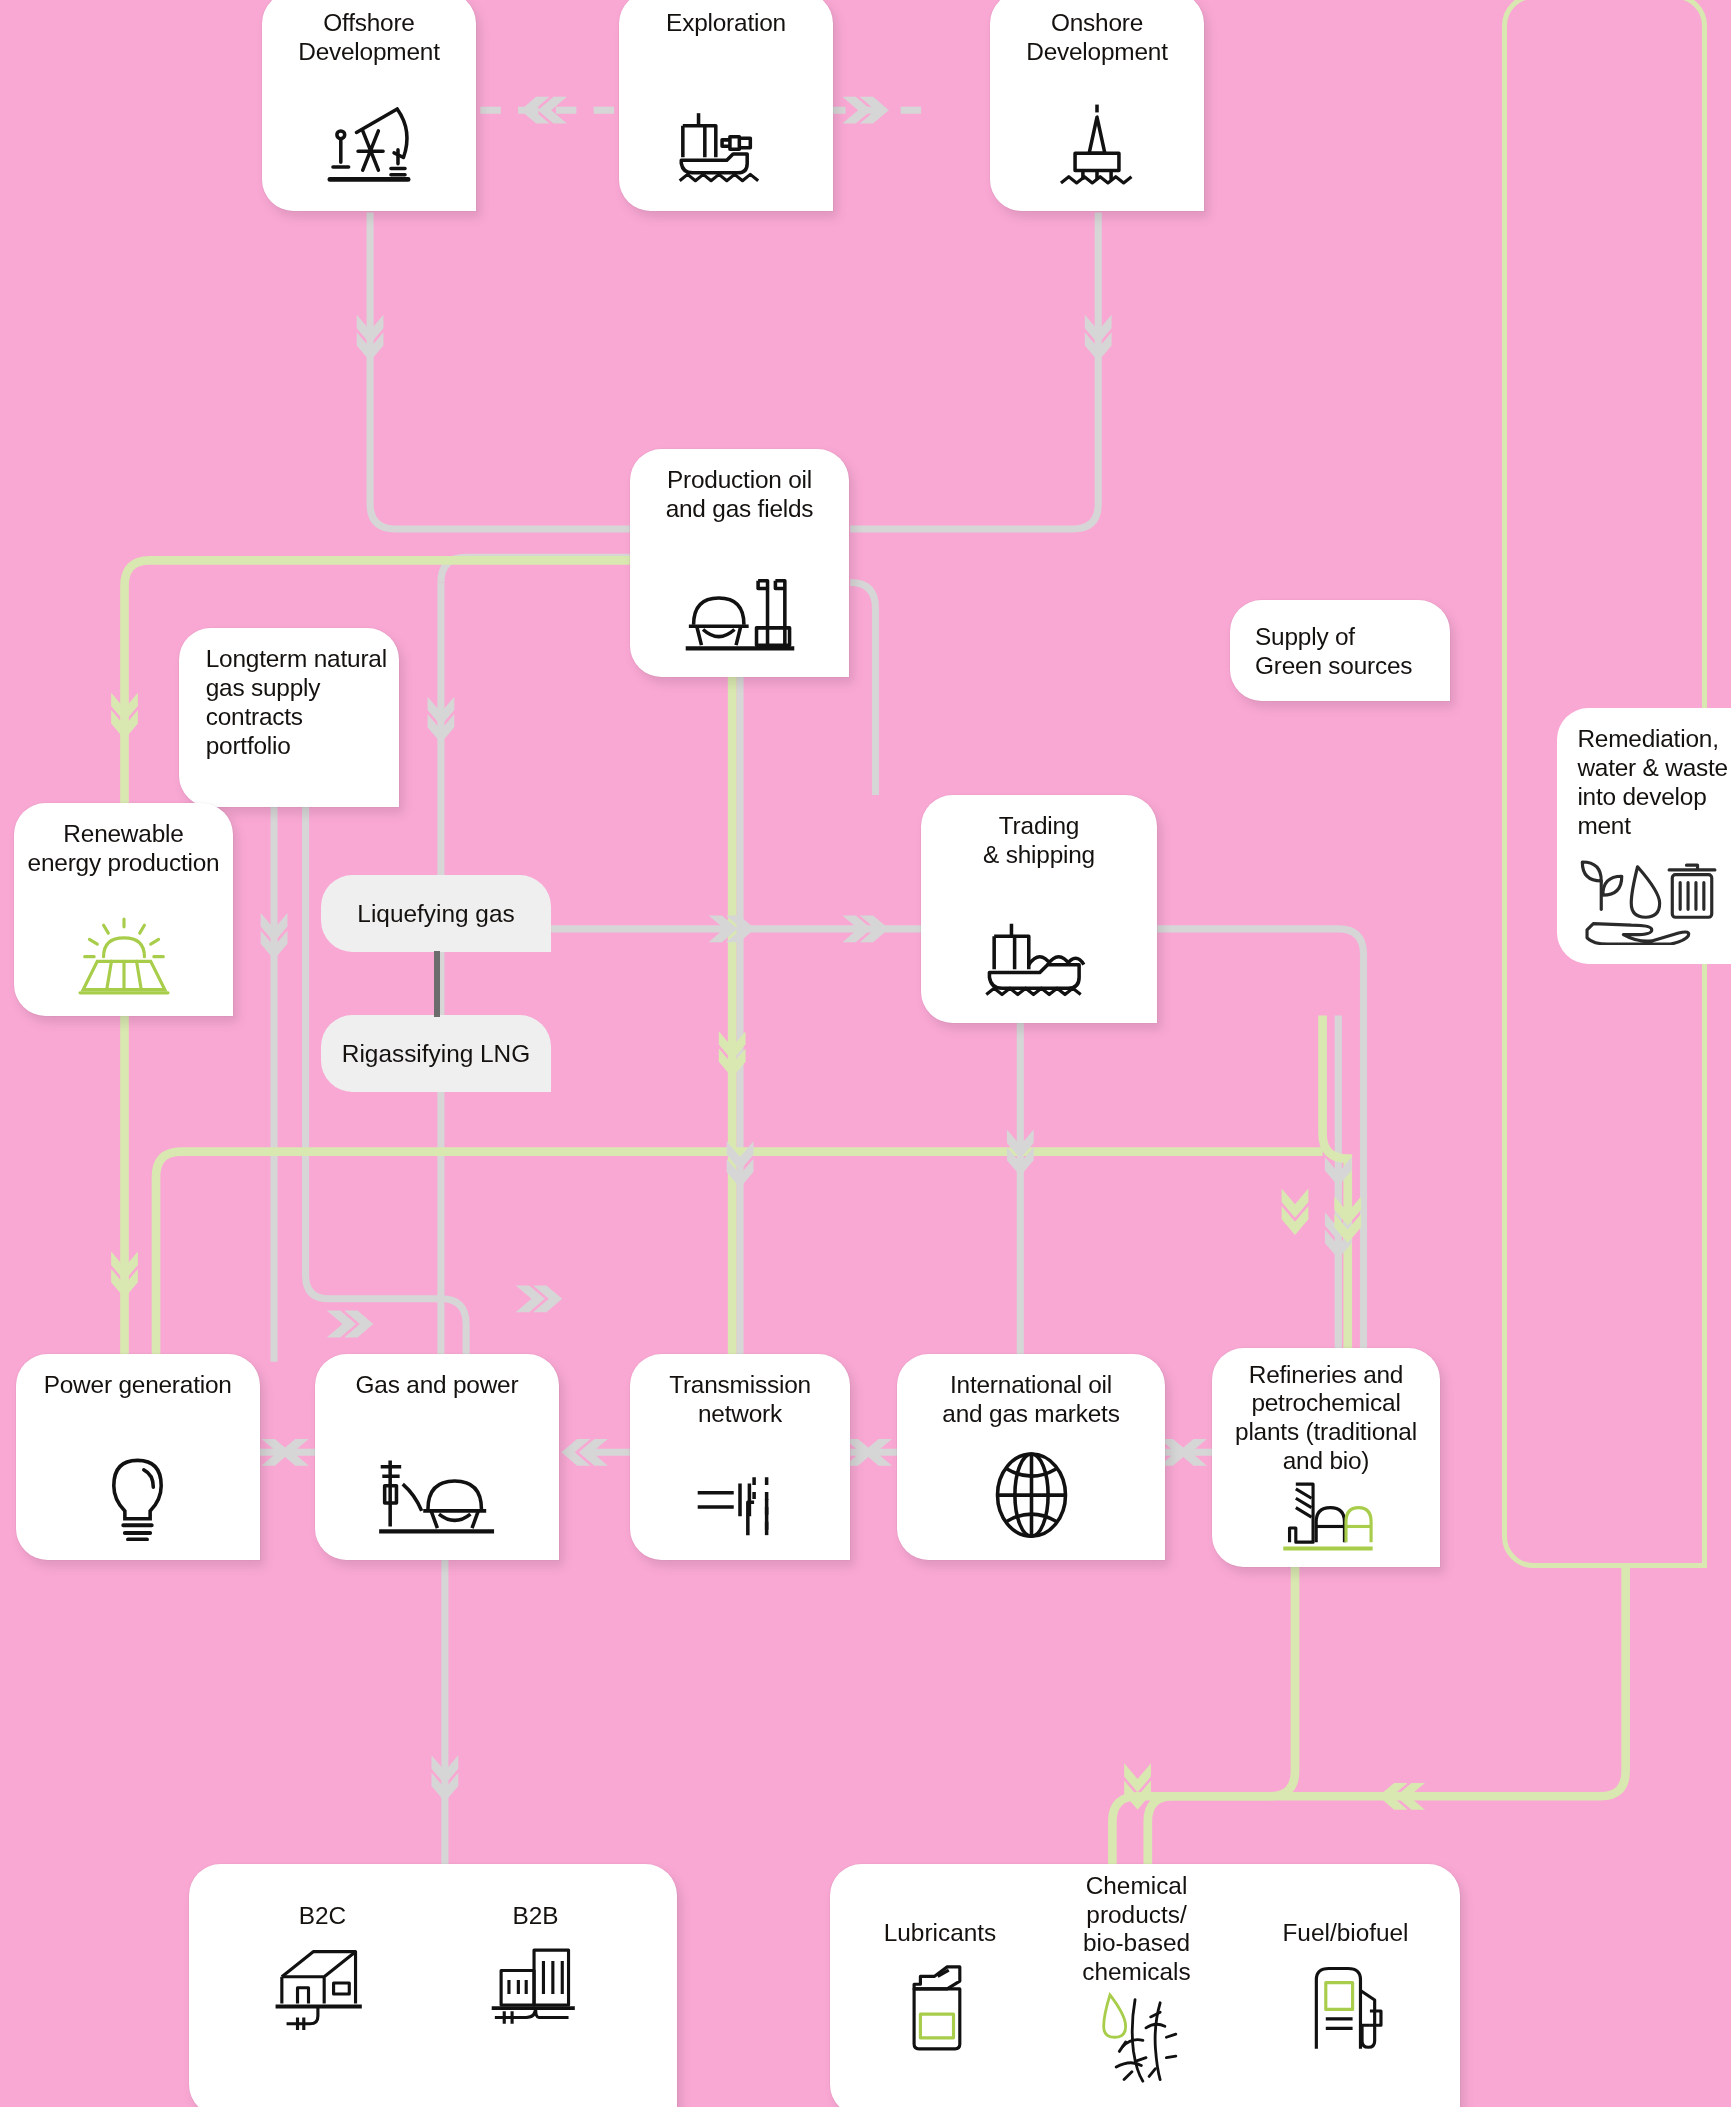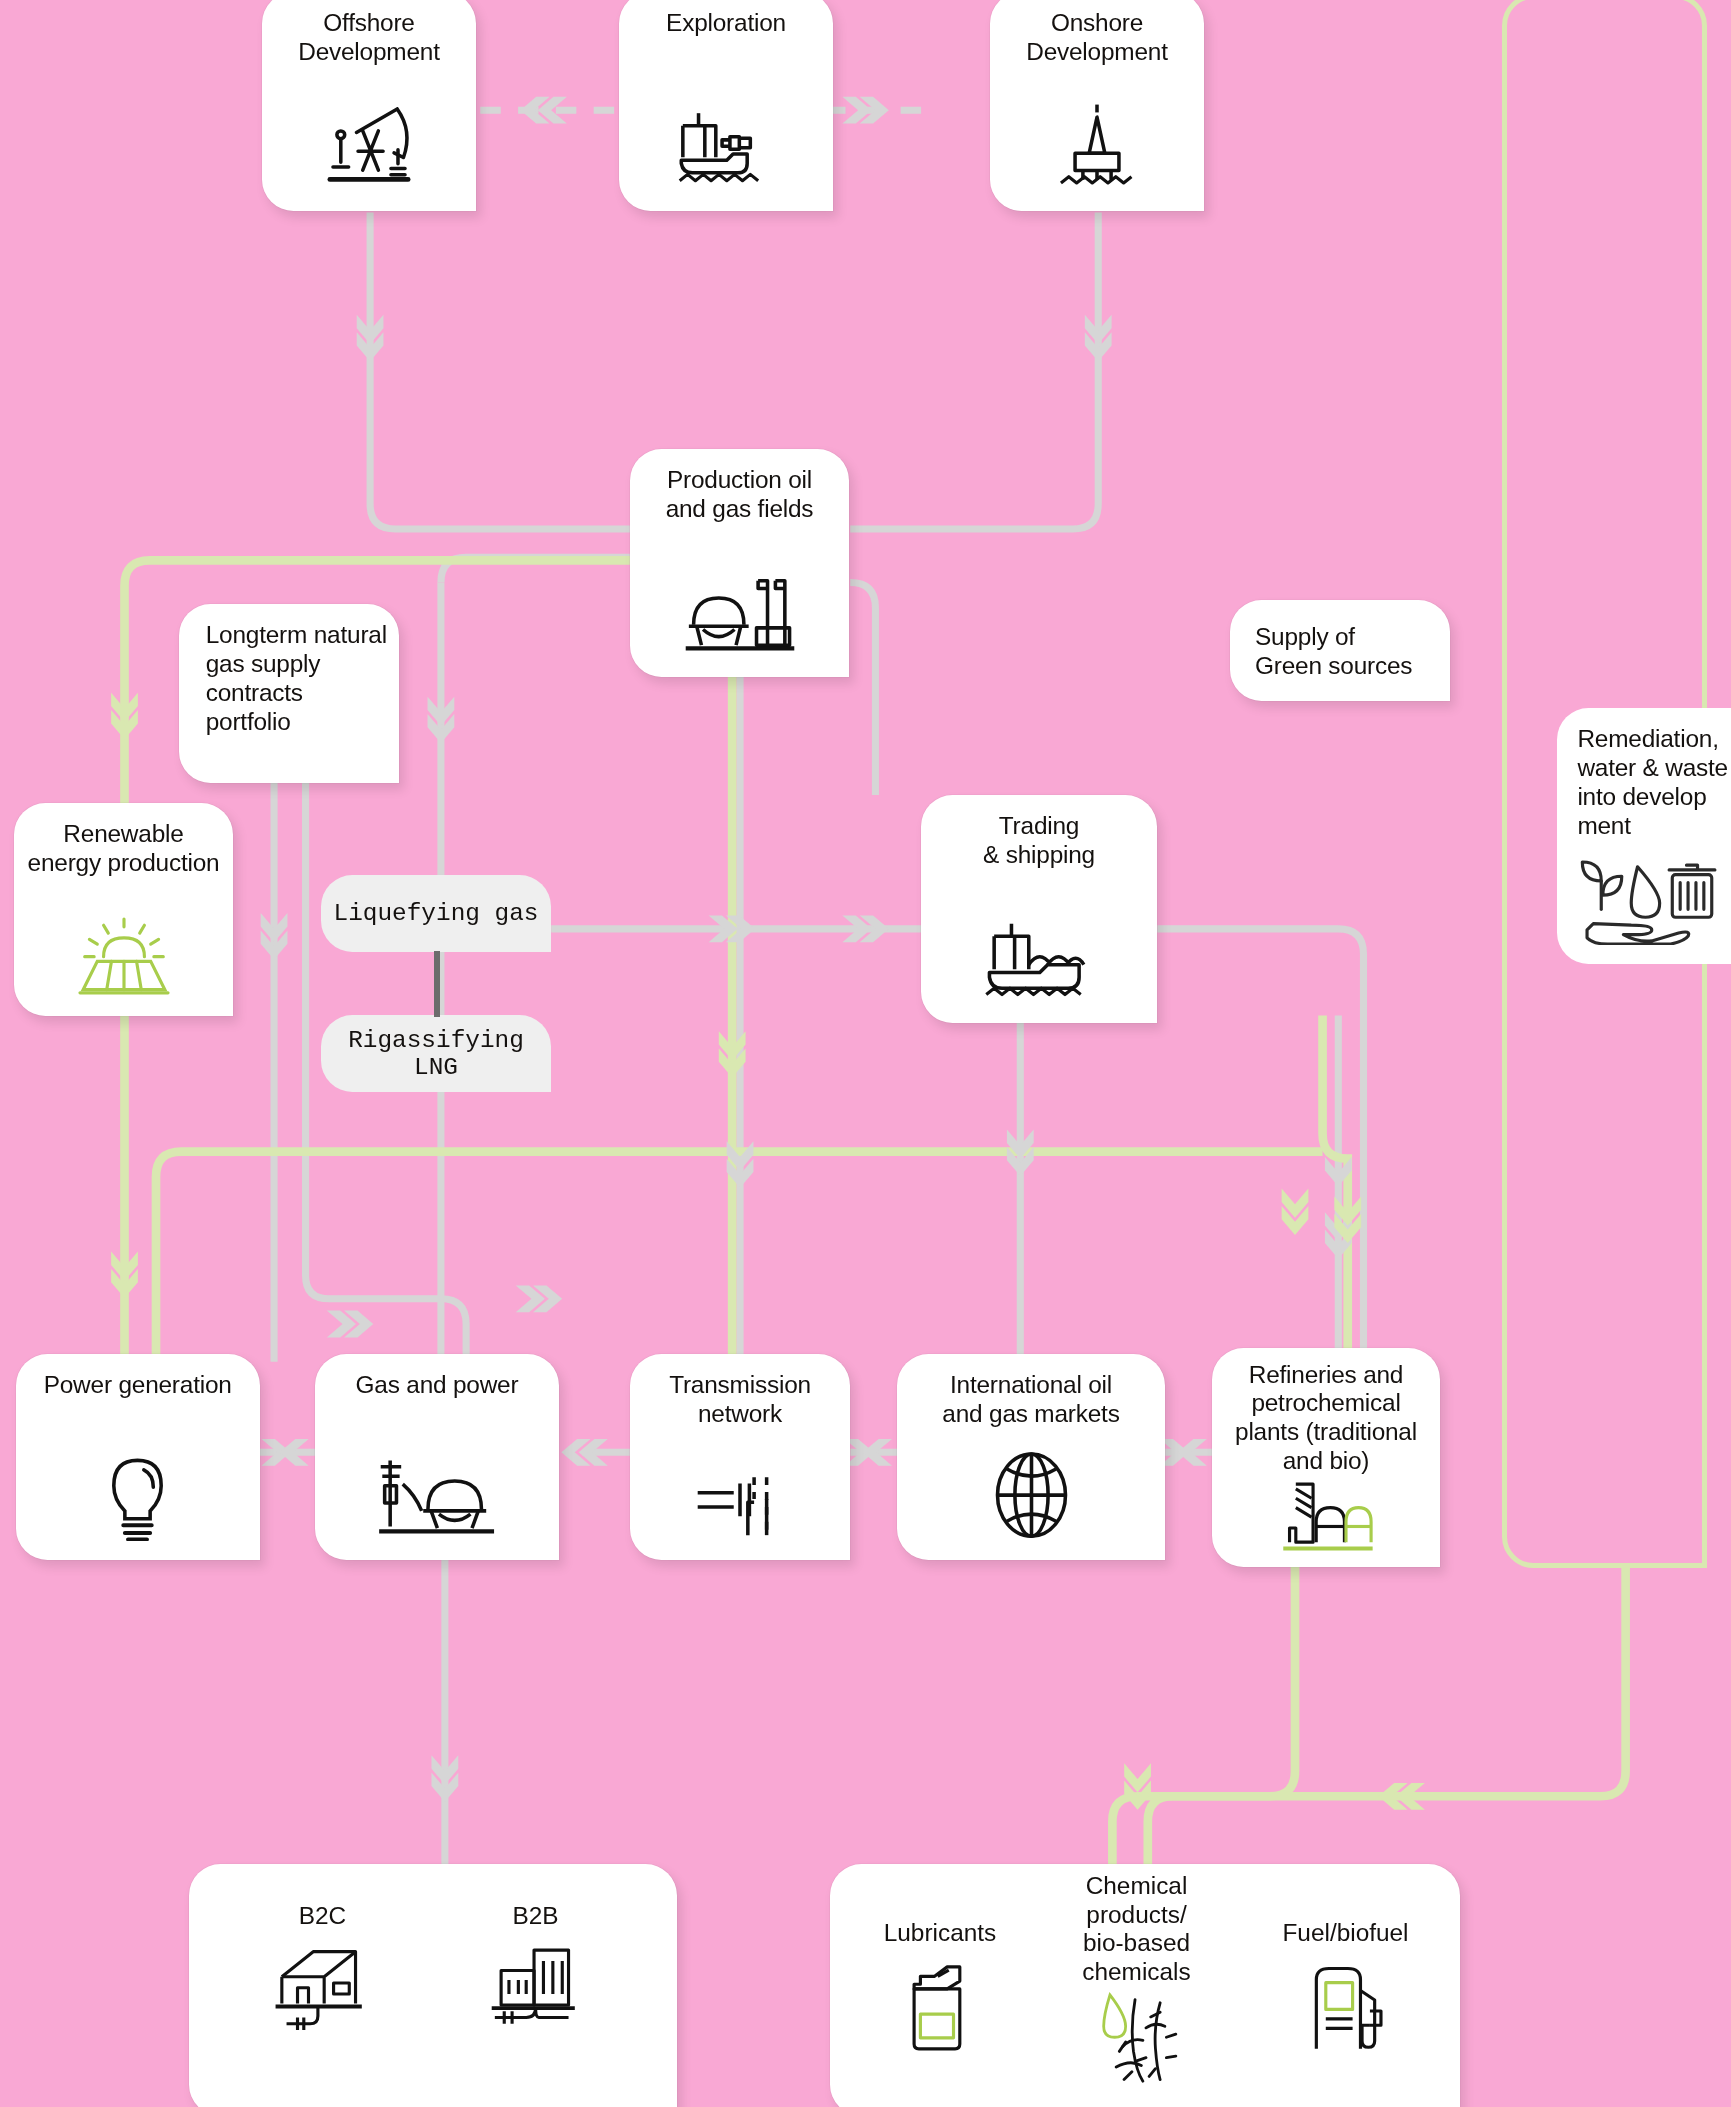--- a/index.html
+++ b/index.html
@@ -8,21 +8,21 @@
   #wires{position:absolute;left:0;top:0;width:1732px;height:2108px;}
   .node{position:absolute;box-sizing:border-box;background:#ffffff;
         border-radius:31.5px 31.5px 0 31.5px;
         box-shadow:0 0 0 0.8px rgba(0,0,0,0.035), 4.7px 6.3px 11px rgba(0,0,0,0.10);
         display:flex;flex-direction:column;align-items:center;
         padding:17.3px 11px 14px;}
   .node .lbl{font-size:24.4px;line-height:1.18;color:#14110f;text-align:center;letter-spacing:-0.2px;}
   .node .ico{margin-top:auto;margin-bottom:4.7px;}
   .pill{position:absolute;box-sizing:border-box;background:#efefef;
         border-radius:31.5px 31.5px 0 31.5px;display:flex;align-items:center;justify-content:center;}
-  .pill .lbl{font-size:24.4px;color:#14110f;text-align:center;font-family:Liberation Mono, monospace;}
+  .pill .lbl{font-size:24.4px;color:#14110f;text-align:center;}
   .group{position:absolute;box-sizing:border-box;background:#ffffff;
         border-radius:31.5px 31.5px 0 31.5px;
         box-shadow:0 0 0 0.8px rgba(0,0,0,0.035), 4.7px 6.3px 11px rgba(0,0,0,0.10);}
   .gcell{position:absolute;display:flex;flex-direction:column;align-items:center;}
   .gcell .lbl{font-size:24.4px;line-height:1.18;color:#14110f;text-align:center;}
   .gcell .ico{margin-top:11px;}
   .outline{position:absolute;box-sizing:border-box;border:5.5px solid #d9e8b1;
            border-radius:31.5px 31.5px 0 31.5px;background:transparent;}
   svg{display:block;}
 </style>
@@ -271,21 +271,21 @@
         <path d="M20 70 L26 94 M76 70 L70 94"></path>
         <path d="M28 74 Q48 92 68 74"></path>
         <path d="M98 12 H110 V94 M98 12 V22 H110"></path>
         <path d="M120 12 H132 V94 M120 12 V22 H132"></path>
         <path d="M96 72 H138 V94 H96 Z"></path>
         <path d="M6 98 H144" stroke-width="5.5"></path>
       </svg>
     </div>
   </div>
 
-  <div class="node" style="left:179px;top:604px;width:220px;height:179px;">
+  <div class="node" style="left:179px;top:628px;width:220px;height:179px;">
     <div class="lbl" style="white-space:pre-line;align-self:flex-start;text-align:left;padding-left:15.7px;">Longterm natural
 gas supply
 contracts
 portfolio</div>
   </div>
 
   <div class="node" style="left:1230px;top:600px;width:220px;height:101px;justify-content:center;">
     <div class="lbl" style="white-space:pre-line;align-self:flex-start;text-align:left;padding-left:14px;">Supply of
 Green sources</div>
   </div>

